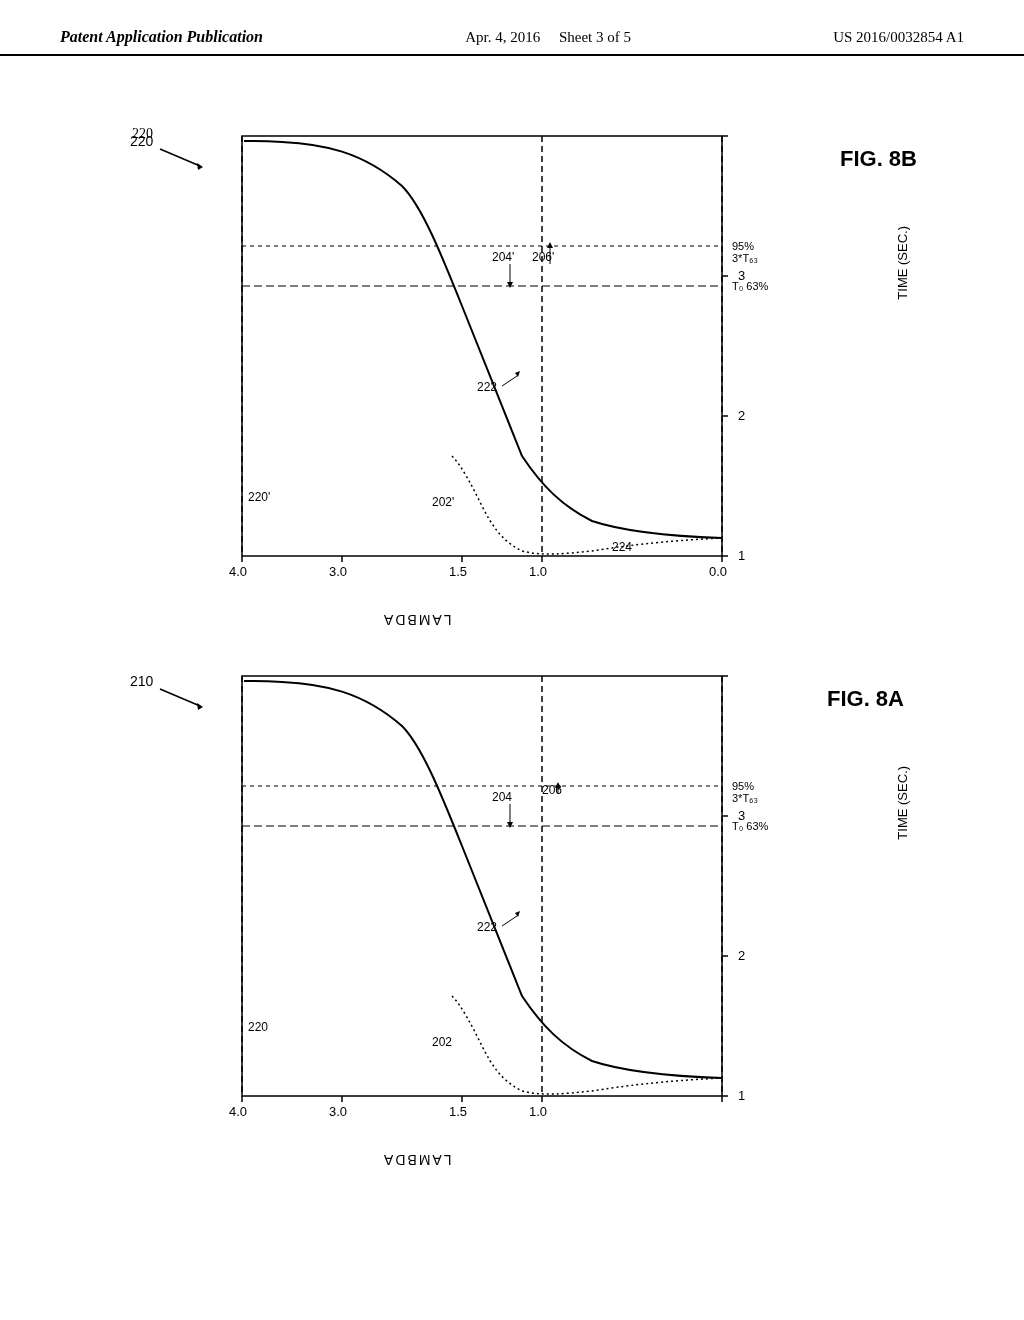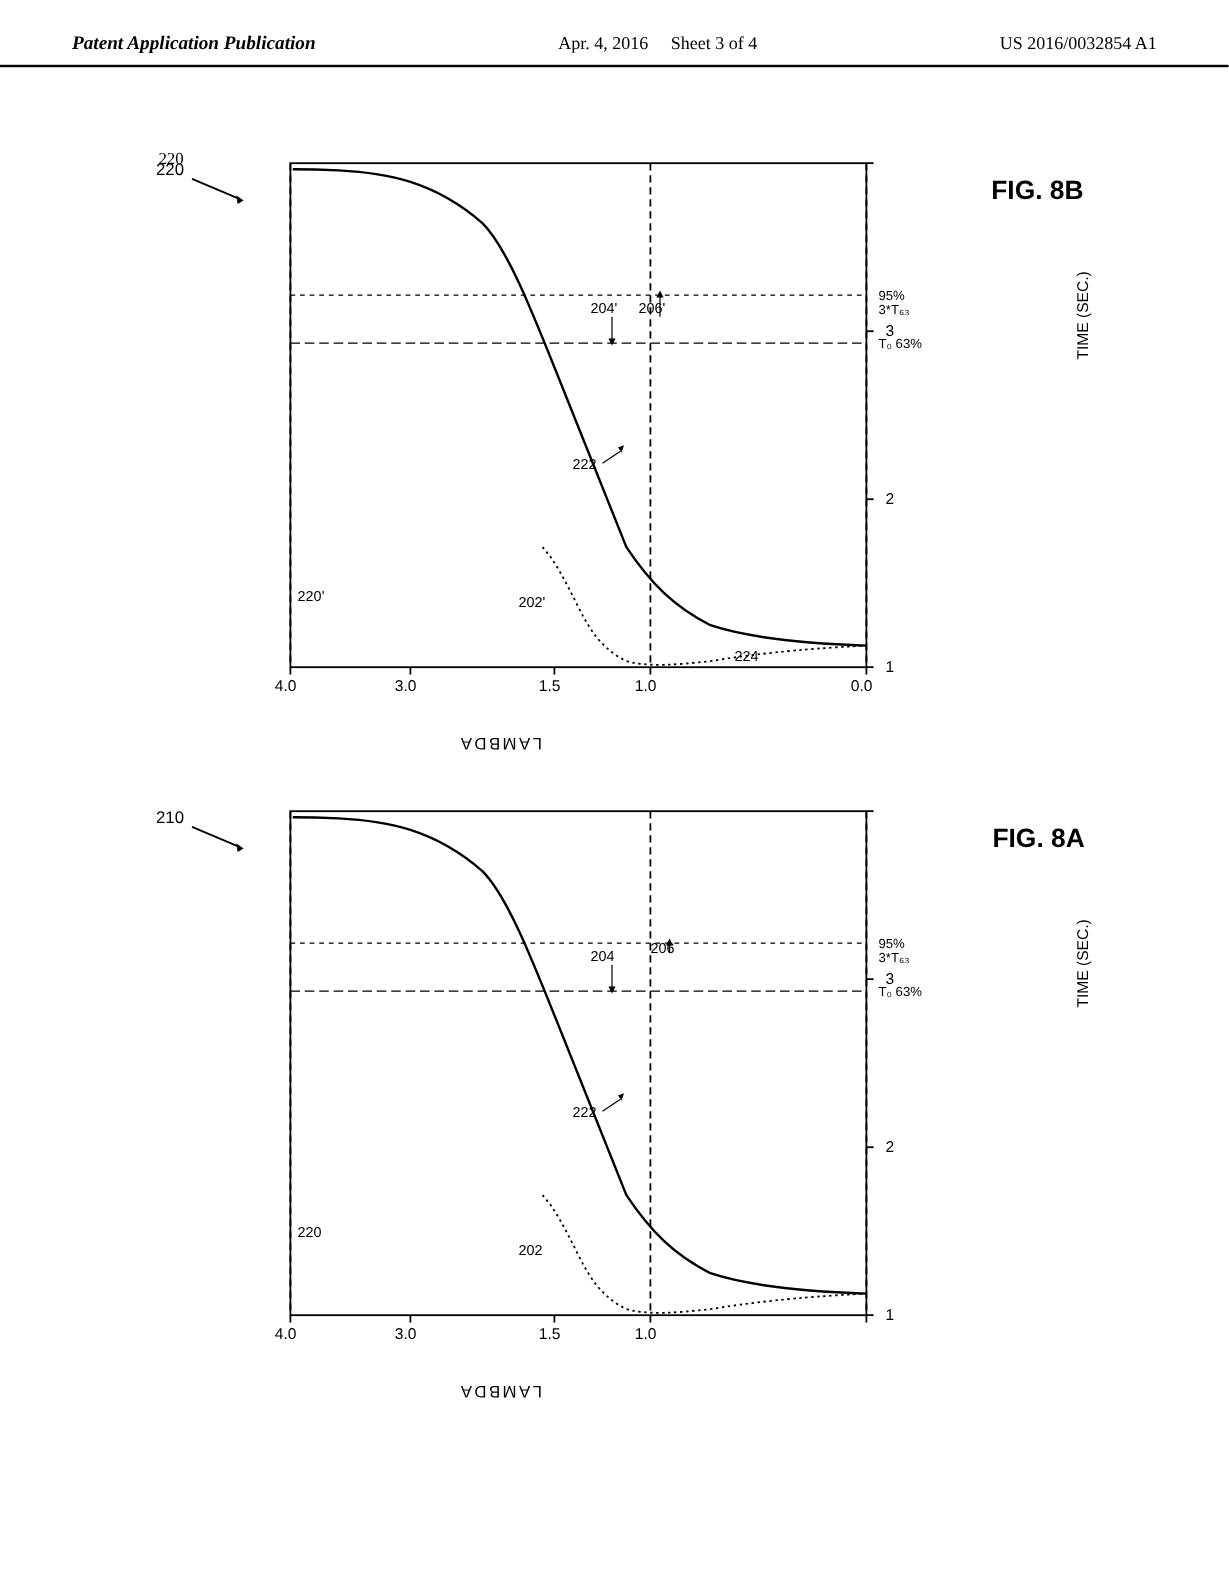--- a/index.html
+++ b/index.html
@@ -49,40 +49,40 @@
       justify-content: center;
     }
   </style>
 </head>
 <body>
 
 <div class="header">
   <div class="header-left">Patent Application Publication</div>
   <div class="header-center">
     <span>Apr. 4, 2016</span>&nbsp;&nbsp;&nbsp;&nbsp;
-    <span>Sheet 3 of 4</span>
+    <span>Sheet 3 of 5</span>
   </div>
   <div class="header-right">US 2016/0032854 A1</div>
 </div>
 
 <div class="content">
 
   <div class="diagram-container" style="margin-top: 30px;">
 
     <div style="position: relative; width: 820px; height: 530px;">
 
       <div style="position: absolute; top: 20px; left: 30px; font-size: 14px;">
         <span>220</span>
         
       </div>
 
       <div style="position: absolute; right: 10px; top: 120px; writing-mode: vertical-rl; transform: rotate(180deg);">
         <span style="font-size: 13px; font-family: Arial, sans-serif;">TIME (SEC.)</span>
       </div>
-      <div style="position: absolute; right: 19px; top: 40px; font-size: 22px; font-weight: bold; font-family: Arial, sans-serif;">
+      <div style="position: absolute; right: 5px; top: 40px; font-size: 22px; font-weight: bold; font-family: Arial, sans-serif;">
         <span>FIG. 8B</span>
       </div>
 
       <svg width="720" height="520" style="position: absolute; left: 60px; top: 0;">
 
         <rect x="80" y="30" width="480" height="420" fill="none" stroke="#000" stroke-width="1.5"></rect>
 
         <line x1="80" y1="30" x2="80" y2="450" stroke="#000" stroke-width="1.5" stroke-dasharray="6,4"></line>
         <line x1="380" y1="30" x2="380" y2="450" stroke="#000" stroke-width="1.5" stroke-dasharray="6,4"></line>
         <line x1="560" y1="30" x2="560" y2="450" stroke="#000" stroke-width="1.5" stroke-dasharray="6,4"></line>

